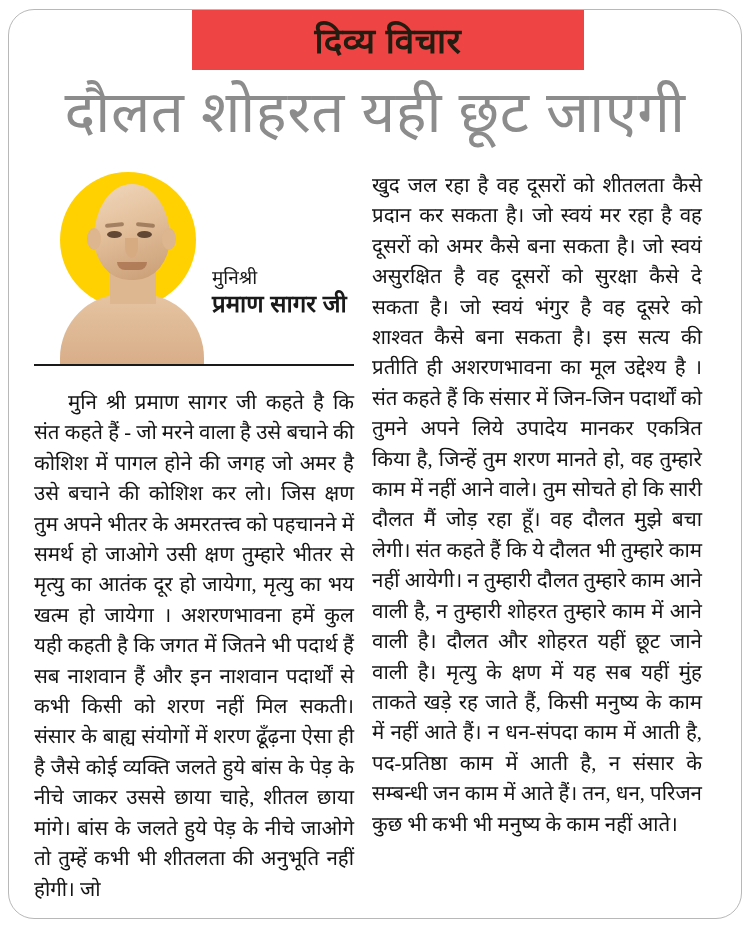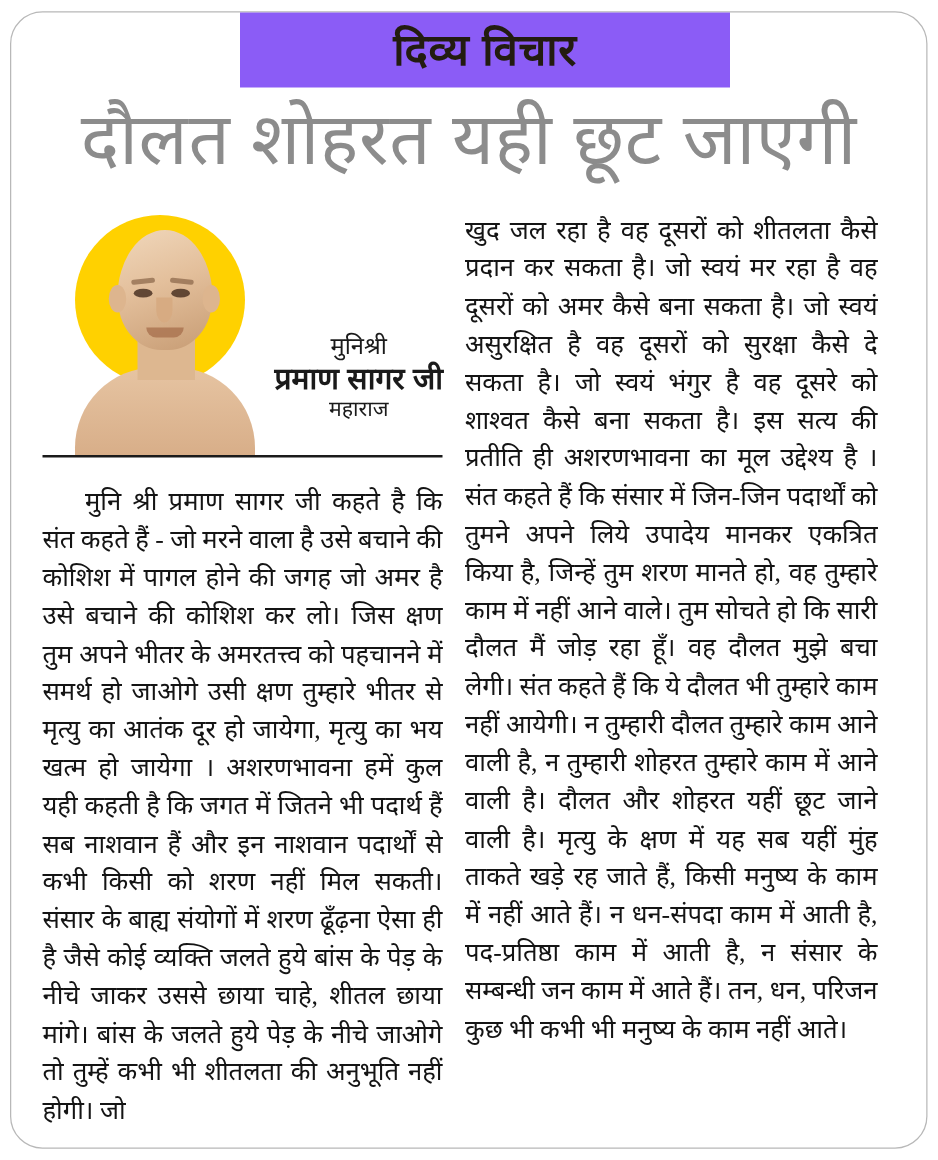--- a/index.html
+++ b/index.html
@@ -29,21 +29,21 @@
     border-radius: 26px;
     pointer-events: none;
   }
   
   .banner {
     position: absolute;
     left: 192px;
     top: 10px;
     width: 392px;
     height: 60px;
-    background: #8b5cf6;
+    background: #ef4444;
     display: flex;
     align-items: center;
     justify-content: center;
   }
   .banner-text {
     font-family: "Liberation Sans", "DejaVu Sans", sans-serif;
     font-weight: 700;
     font-size: 35px;
     line-height: 1;
     color: #231c10;
@@ -180,21 +180,20 @@
   }
   
   .caption {
     position: absolute;
     left: 178px;
     top: 98px;
     width: 150px;
     color: #1a1a1a;
     font-family: "Liberation Sans", "DejaVu Sans", sans-serif;
     line-height: 1.22;
-    text-align: center;
   }
   .caption-pre  { font-size: 19px; font-weight: 400; }
   .caption-name { font-size: 24px; font-weight: 700; white-space: nowrap; }
   .caption-post { font-size: 17px; font-weight: 400; }
   .rule {
     position: absolute;
     left: 0;
     top: 196px;
     width: 320px;
     height: 0;
@@ -249,21 +248,20 @@
         <div class="brow-r"></div>
         <div class="eye-l"></div>
         <div class="eye-r"></div>
         <div class="nose"></div>
         <div class="mouth"></div>
       </div>
 
       <div class="caption">
         <div class="caption-pre">मुनिश्री</div>
         <div class="caption-name">प्रमाण सागर जी</div>
-        <div class="caption-post">महाराज</div>
       </div>
 
       <div class="rule"></div>
     </div>
 
     <p class="body-text">मुनि श्री प्रमाण सागर जी कहते है कि संत कहते हैं - जो मरने वाला है उसे बचाने की कोशिश में पागल होने की जगह जो अमर है उसे बचाने की कोशिश कर लो। जिस क्षण तुम अपने भीतर के अमरतत्त्व को पहचानने में समर्थ हो जाओगे उसी क्षण तुम्हारे भीतर से मृत्यु का आतंक दूर हो जायेगा, मृत्यु का भय खत्म हो जायेगा । अशरणभावना हमें कुल यही कहती है कि जगत में जितने भी पदार्थ हैं सब नाशवान हैं और इन नाशवान पदार्थों से कभी किसी को शरण नहीं मिल सकती। संसार के बाह्य संयोगों में शरण ढूँढ़ना ऐसा ही है जैसे कोई व्यक्ति जलते हुये बांस के पेड़ के नीचे जाकर उससे छाया चाहे, शीतल छाया मांगे। बांस के जलते हुये पेड़ के नीचे जाओगे तो तुम्हें कभी भी शीतलता की अनुभूति नहीं होगी। जो</p>
   </div>
 
   <div class="col-right">
     <p class="body-text">खुद जल रहा है वह दूसरों को शीतलता कैसे प्रदान कर सकता है। जो स्वयं मर रहा है वह दूसरों को अमर कैसे बना सकता है। जो स्वयं असुरक्षित है वह दूसरों को सुरक्षा कैसे दे सकता है। जो स्वयं भंगुर है वह दूसरे को शाश्वत कैसे बना सकता है। इस सत्य की प्रतीति ही अशरणभावना का मूल उद्देश्य है । संत कहते हैं कि संसार में जिन-जिन पदार्थों को तुमने अपने लिये उपादेय मानकर एकत्रित किया है, जिन्हें तुम शरण मानते हो, वह तुम्हारे काम में नहीं आने वाले। तुम सोचते हो कि सारी दौलत मैं जोड़ रहा हूँ। वह दौलत मुझे बचा लेगी। संत कहते हैं कि ये दौलत भी तुम्हारे काम नहीं आयेगी। न तुम्हारी दौलत तुम्हारे काम आने वाली है, न तुम्हारी शोहरत तुम्हारे काम में आने वाली है। दौलत और शोहरत यहीं छूट जाने वाली है। मृत्यु के क्षण में यह सब यहीं मुंह ताकते खड़े रह जाते हैं, किसी मनुष्य के काम में नहीं आते हैं। न धन-संपदा काम में आती है, पद-प्रतिष्ठा काम में आती है, न संसार के सम्बन्धी जन काम में आते हैं। तन, धन, परिजन कुछ भी कभी भी मनुष्य के काम नहीं आते।</p>

